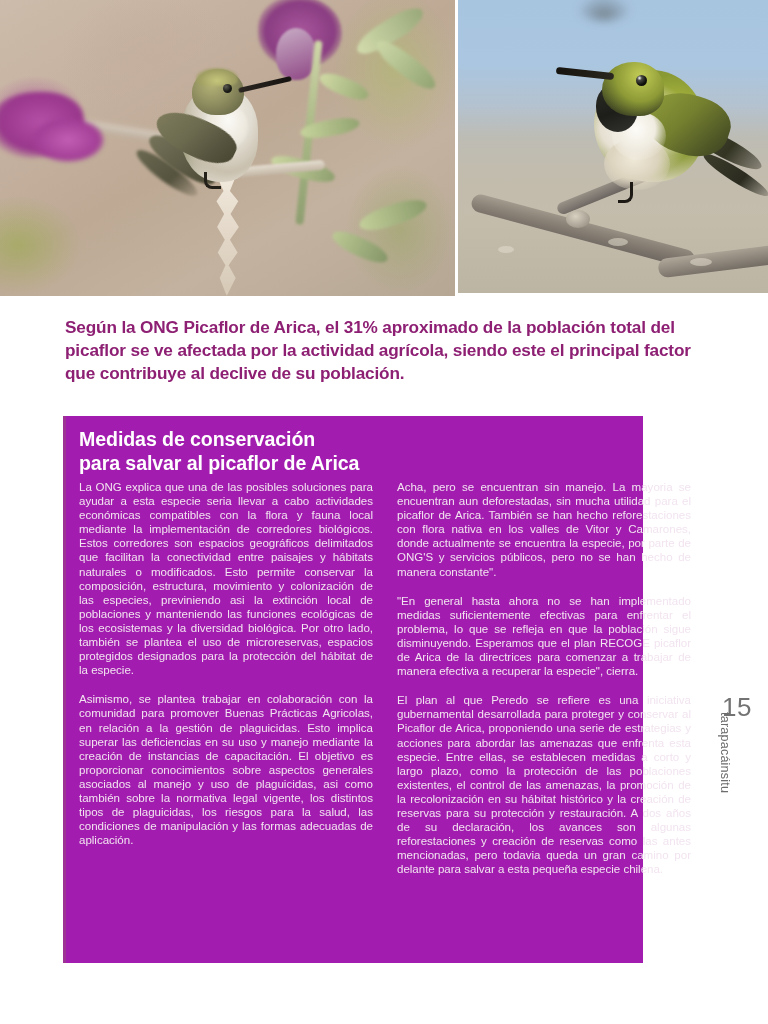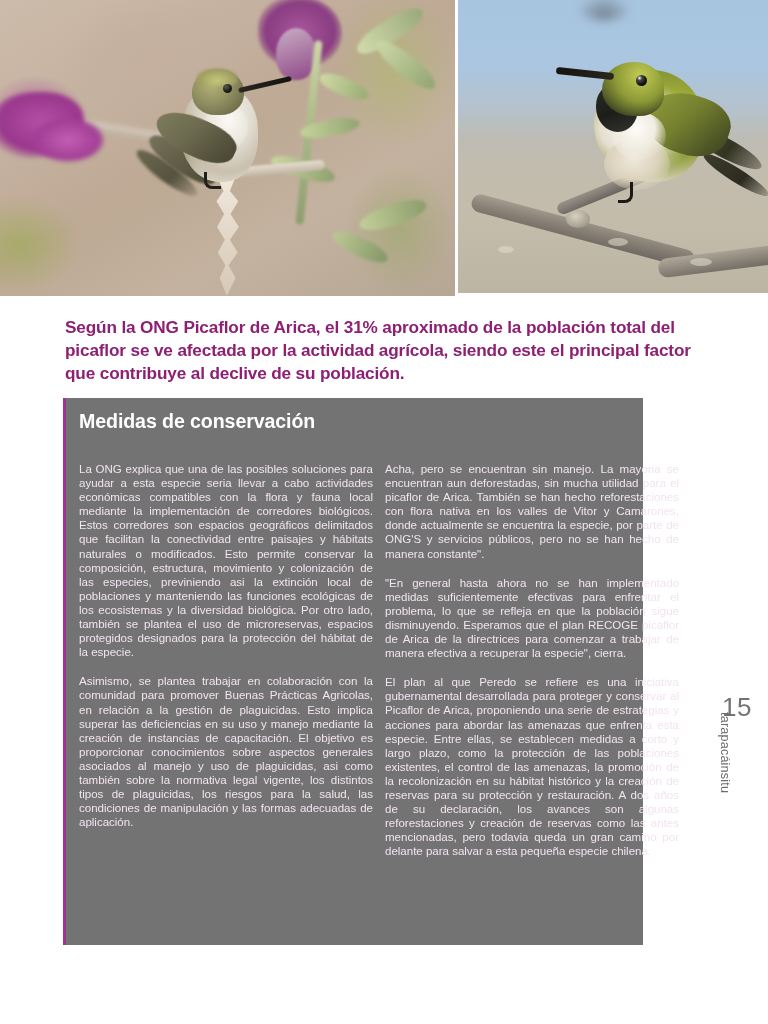--- a/index.html
+++ b/index.html
@@ -347,24 +347,24 @@
     font-size: 17.2px;
     line-height: 23px;
     font-weight: bold;
     letter-spacing: -0.15px;
   }
 
   
   .article-box {
     position: absolute;
     left: 63px;
-    top: 398px;
+    top: 416px;
     width: 580px;
     height: 547px;
-    background: #737373;
+    background: #a21caf;
     box-sizing: border-box;
   }
   .article-box::before {
     
     content: "";
     position: absolute;
     left: 0; top: 0;
     width: 3px; height: 100%;
     background: #9c3395;
   }
@@ -380,21 +380,21 @@
     font-weight: bold;
     letter-spacing: -0.1px;
   }
 
   .columns {
     position: absolute;
     left: 16px;
     top: 64px;
     width: 612px;
     display: flex;
-    gap: 12px;
+    gap: 24px;
   }
   .col {
     width: 294px;
   }
   .col p {
     margin: 0 0 15px 0;
     color: #f2e4f0;
     font-size: 11.55px;
     line-height: 14.1px;
     text-align: justify;
@@ -485,20 +485,21 @@
     </div>
   </div>
 </div>
 
 <div class="intro">Según la ONG Picaflor de Arica, el 31% aproximado de la población total del picaflor se ve afectada por la actividad agrícola, siendo este el principal factor que contribuye al declive de su población.</div>
 
 <div class="article-box">
 
   <div class="article-heading">
     <div>Medidas de conservación</div>
+    <div>para salvar al picaflor de Arica</div>
   </div>
 
   <div class="columns">
 
     <div class="col">
       <p>La ONG explica que una de las posibles soluciones para ayudar a esta especie seria llevar a cabo actividades económicas compatibles con la flora y fauna local mediante la implementación de corredores biológicos. Estos corredores son espacios geográficos delimitados que facilitan la conectividad entre paisajes y hábitats naturales o modificados. Esto permite conservar la composición, estructura, movimiento y colonización de las especies, previniendo asi la extinción local de poblaciones y manteniendo las funciones ecológicas de los ecosistemas y la diversidad biológica. Por otro lado, también se plantea el uso de microreservas, espacios protegidos designados para la protección del hábitat de la especie.</p>
       <p>Asimismo, se plantea trabajar en colaboración con la comunidad para promover Buenas Prácticas Agricolas, en relación a la gestión de plaguicidas. Esto implica superar las deficiencias en su uso y manejo mediante la creación de instancias de capacitación. El objetivo es proporcionar conocimientos sobre aspectos generales asociados al manejo y uso de plaguicidas, asi como también sobre la normativa legal vigente, los distintos tipos de plaguicidas, los riesgos para la salud, las condiciones de manipulación y las formas adecuadas de aplicación.</p>
     </div>
 
     <div class="col">

